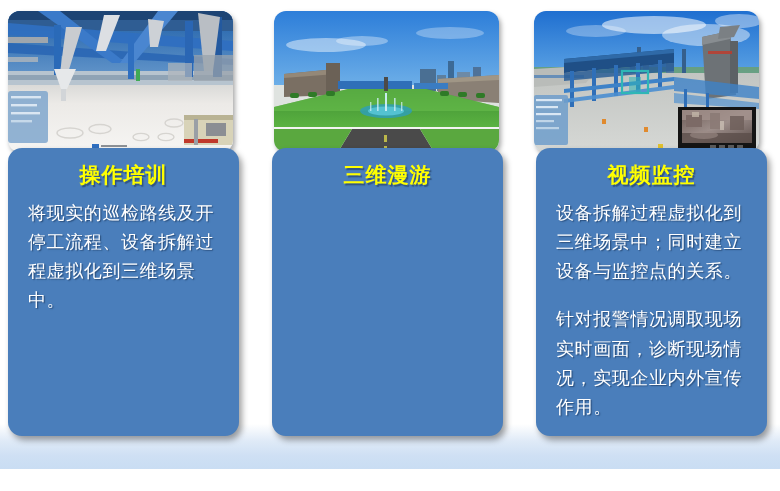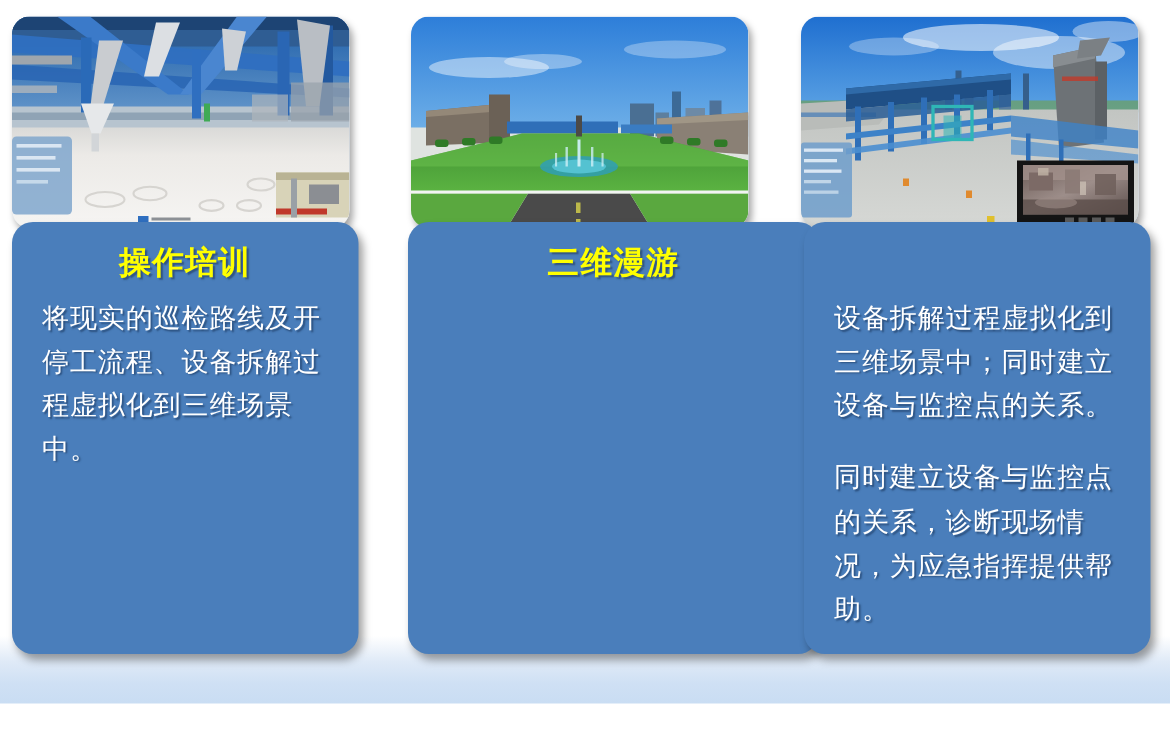--- a/index.html
+++ b/index.html
@@ -35,21 +35,21 @@
   .card {
     position: absolute;
     width: 231px;
     top: 148px;
     height: 288px;
     background: #4a7ebb;
     border-radius: 14px;
     box-shadow: 3px 4px 6px rgba(0,0,0,0.38);
   }
   #card-1 { left: 8px; }
-  #card-2 { left: 272px; padding-left: 43px; }
+  #card-2 { left: 272px; }
   #card-3 { left: 536px; }
 
   .card-title {
     position: absolute;
     left: 0; right: 0;
     top: 13px;
     text-align: center;
     color: #ffff00;
     font-size: 21px;
     font-weight: bold;
@@ -340,19 +340,20 @@
     </div>
   </div>
 
   <div class="card" id="card-2">
     <div class="card-title">三维漫游</div>
     <div class="card-body">
     </div>
   </div>
 
   <div class="card" id="card-3">
+    <div class="card-title">视频监控</div>
     <div class="card-body">
       <p>设备拆解过程虚拟化到三维场景中；同时建立设备与监控点的关系。</p>
-      <p class="gap">同时建立设备与监控点的关系，诊断现场情况，为应急指挥提供帮助。</p>
+      <p class="gap">针对报警情况调取现场实时画面，诊断现场情况，实现企业内外宣传作用。</p>
     </div>
   </div>
 
 </div>
 
 </body></html>

